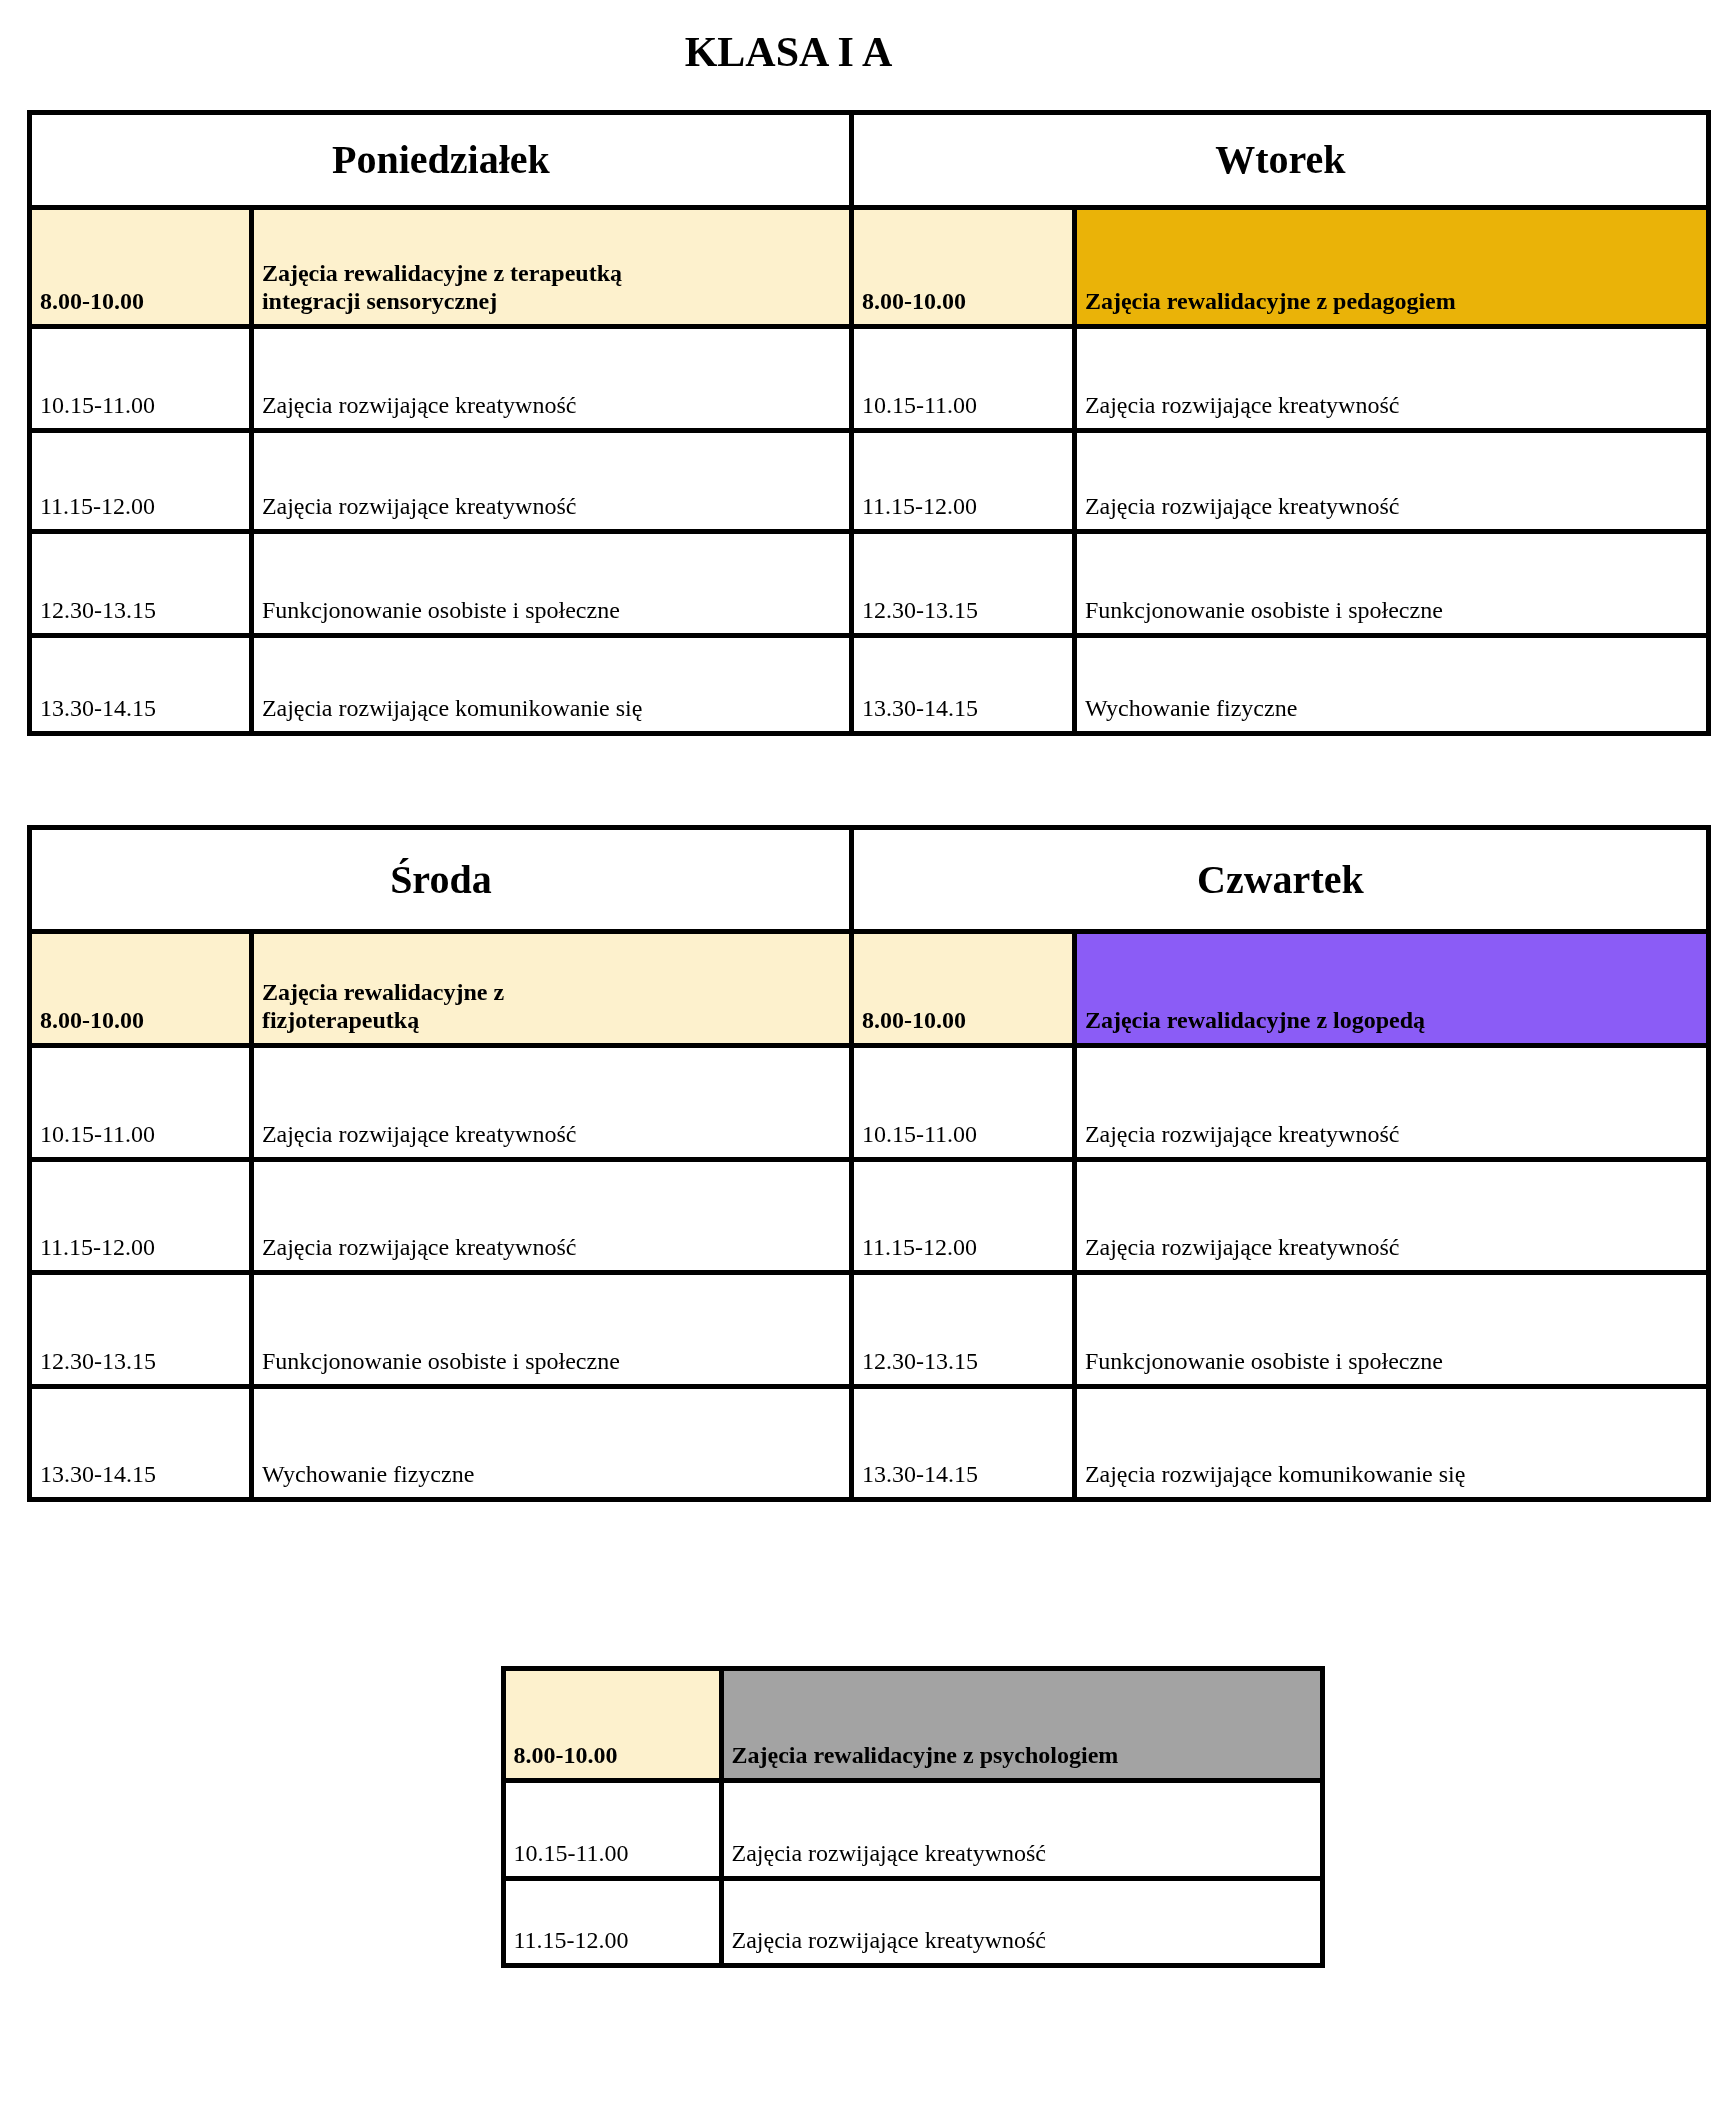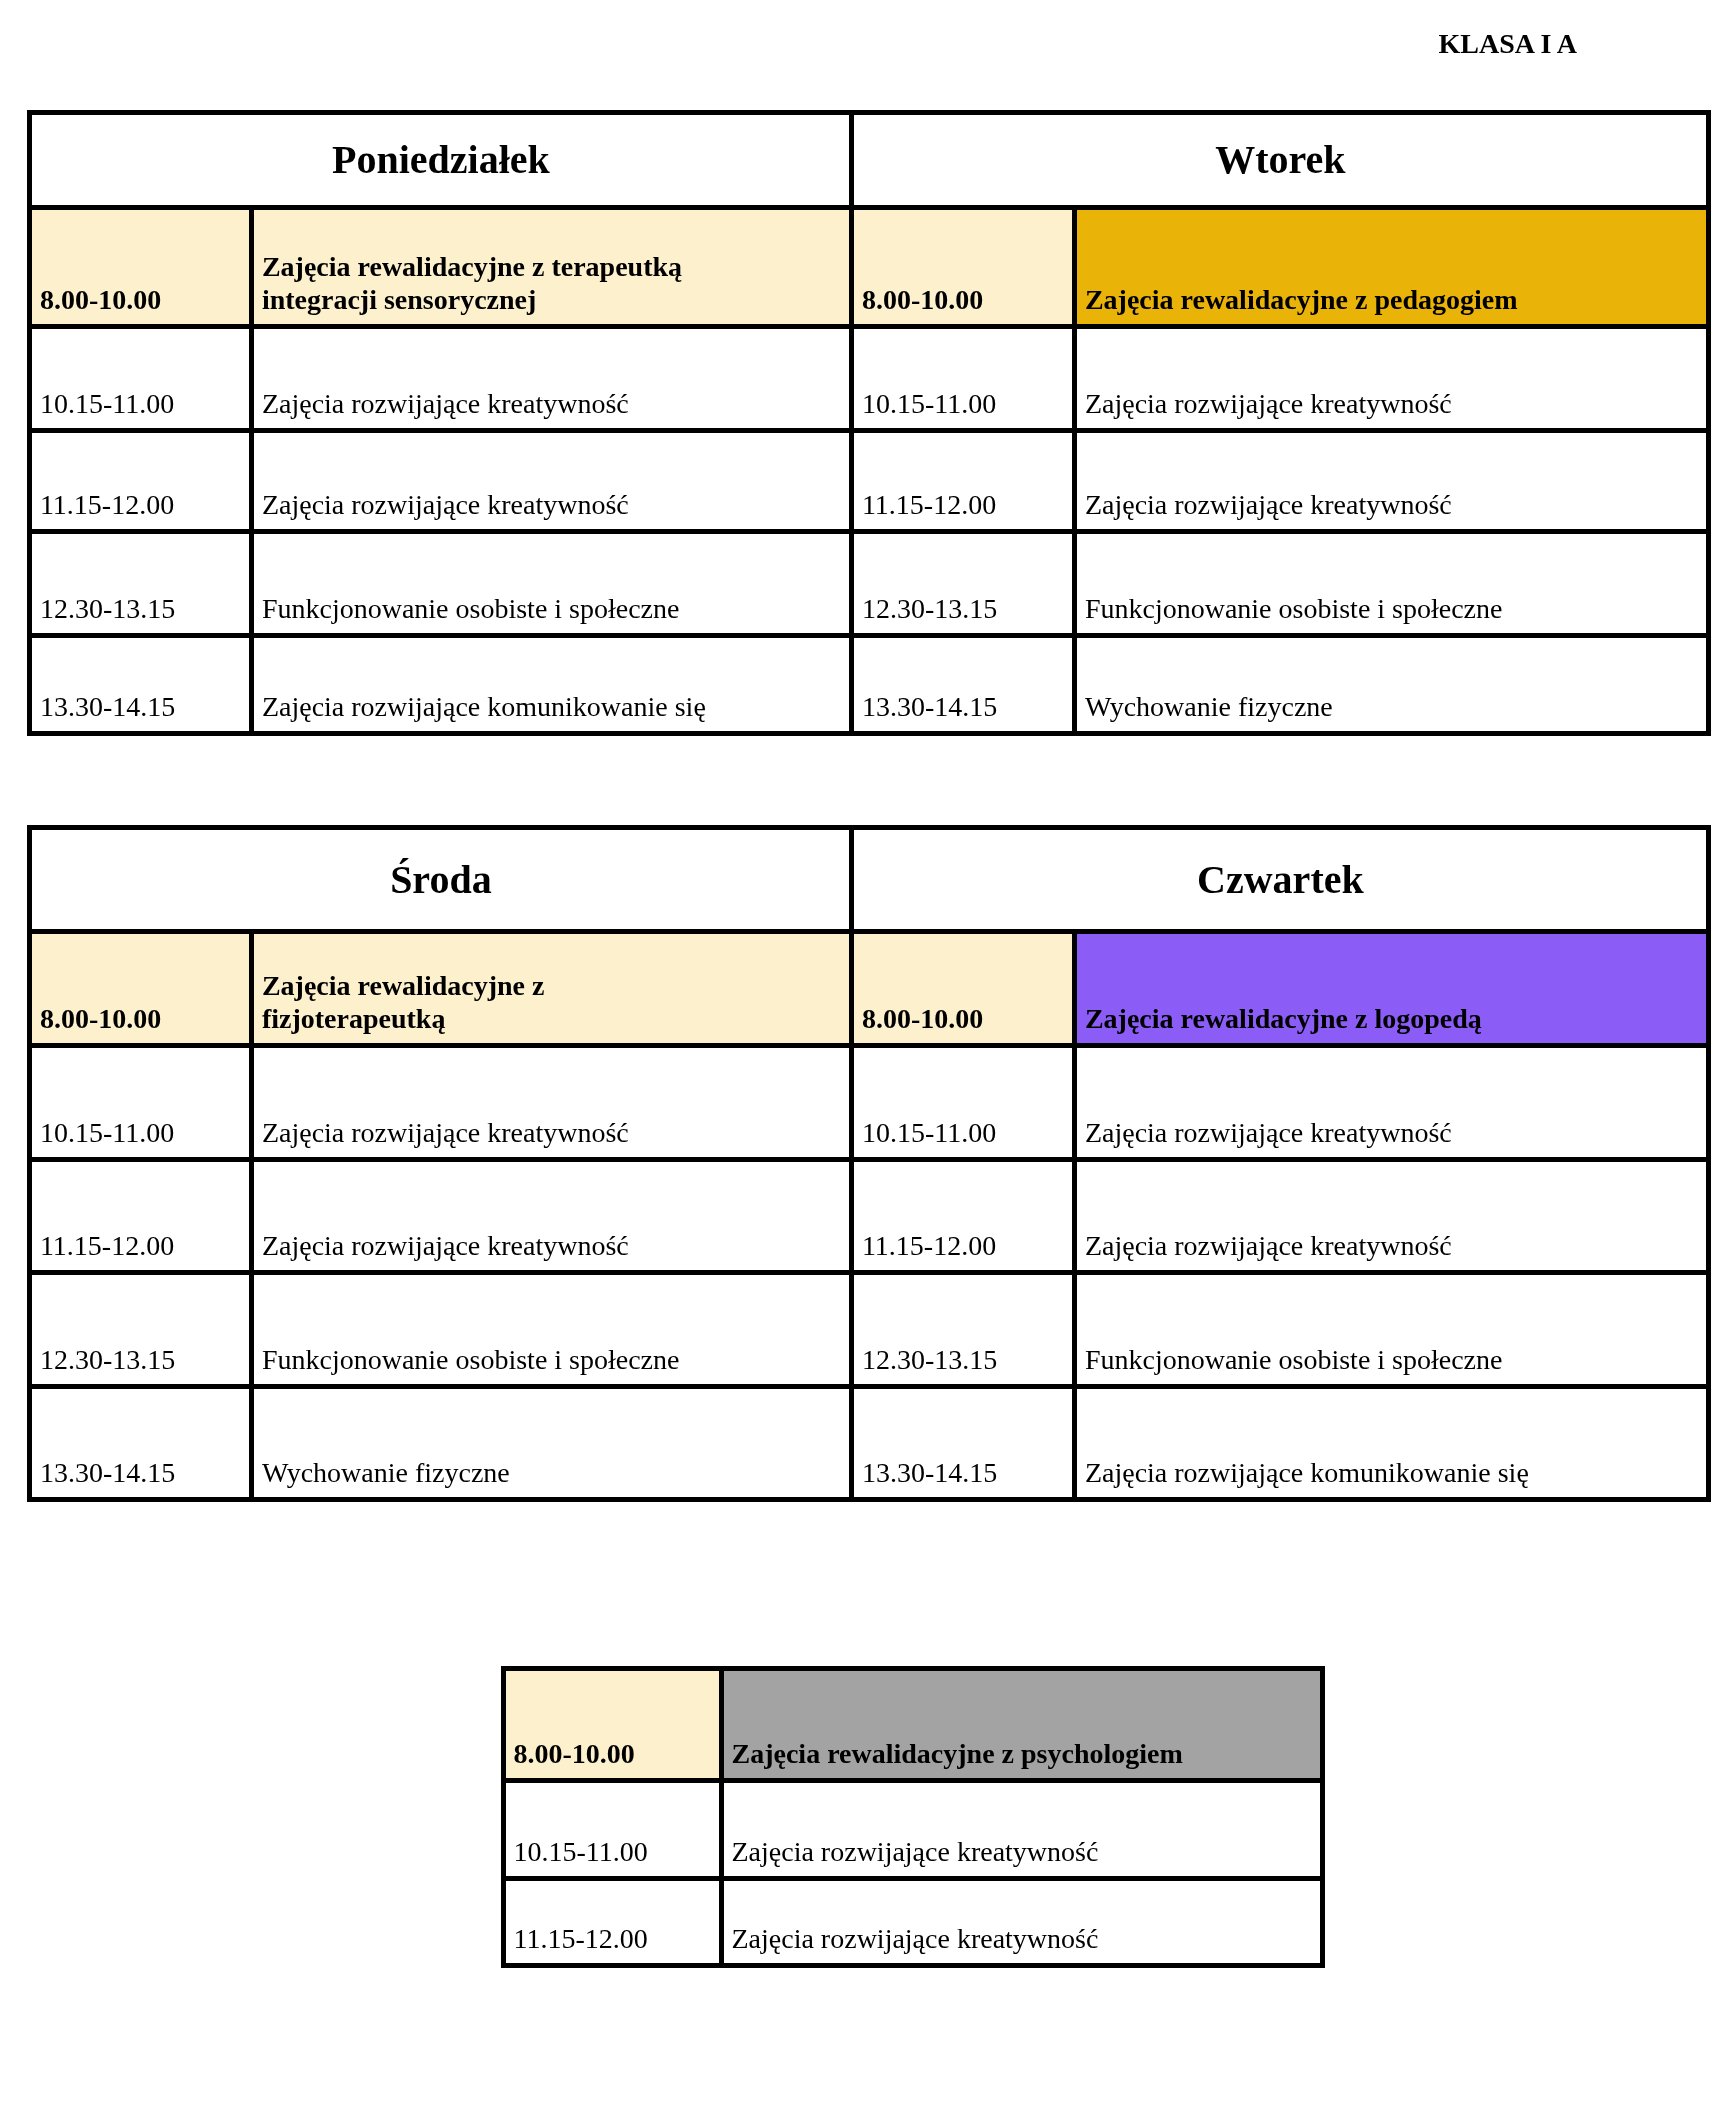--- a/index.html
+++ b/index.html
@@ -2,29 +2,29 @@
 <html style="font-size:13.3px"><head>
 <meta charset="utf-8">
 <style>
   html, body { margin:0; padding:0; }
   body {
     width:1731px; height:2127px; background:#ffffff; position:relative;
     font-family:"Liberation Serif","DejaVu Serif",serif; color:#000;
   }
   .title {
     position:absolute; top:28px; left:0; width:1577px;
-    text-align:right; font-size:28px; font-weight:bold;
+    text-align:center; font-size:42px; font-weight:bold;
   }
   table.tt {
     position:absolute; border-collapse:collapse; table-layout:fixed;
     background:#ffffff;
   }
   table.tt td {
     border:5.8px solid #000; vertical-align:bottom;
-    font-size:28px; line-height:1.18; padding:0 3.3px 8.3px 7.5px; overflow:hidden;
+    font-size:24px; line-height:1.18; padding:0 3.3px 8.3px 7.5px; overflow:hidden;
   }
   table.tt td.day {
     text-align:center; vertical-align:middle; font-weight:bold;
     font-size:40px; padding:0;
   }
   table.tt tr.hl td { background:#FDF1CD; font-weight:bold; }
   table.tt td.subj { white-space:pre-line; }
   table.tt td.empty { padding:0; }
   #t1 { left:27.4px;  top:110px;  width:1678px; }
   #t2 { left:27.4px;  top:825px;  width:1678px; }

